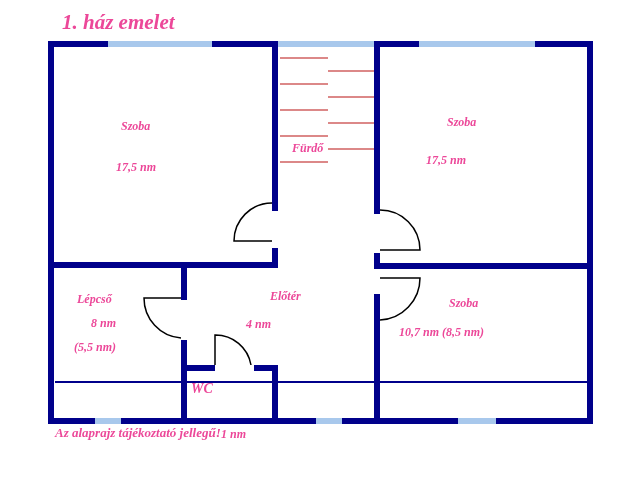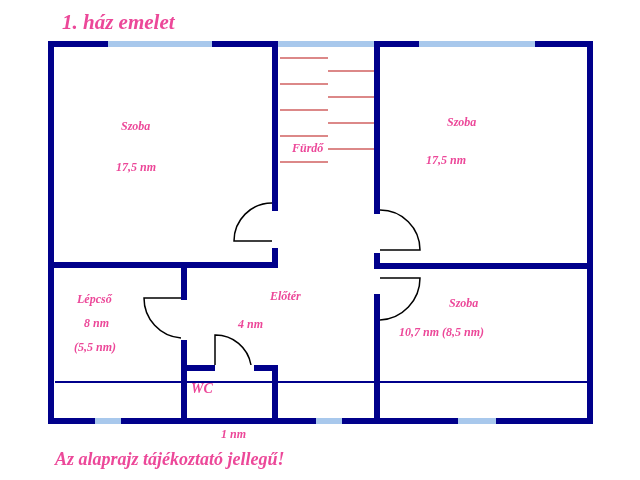--- a/index.html
+++ b/index.html
@@ -1,20 +1,20 @@
 <!DOCTYPE html>
 <html><head>
 <meta charset="utf-8">
 <style>
   html, body { margin:0; padding:0; background:#ffffff; }
   body { width:640px; height:480px; position:relative; overflow:hidden; font-family:"Liberation Serif", serif; }
   svg { position:absolute; left:0; top:0; }
   .lbl { position:absolute; font-family:"Liberation Serif", serif; font-style:italic; font-weight:bold; color:#ec4899; white-space:nowrap; line-height:1; }
   .title { left:62px; top:12px; font-size:21px; }
-  .note { left:55px; top:450px; font-size:18px; }
+  .note { left:55px; top:426px; font-size:13px; }
   .room { font-size:12px; text-align:center; }
 </style>
 </head>
 <body>
 
 <svg width="640" height="480" viewBox="0 0 640 480">
 
   <g stroke="#d06060" stroke-width="1.5">
     <line x1="280" y1="58" x2="328" y2="58"></line>
     <line x1="328" y1="71" x2="376" y2="71"></line>
@@ -87,25 +87,25 @@
 
 <div class="lbl room" style="left:121px; top:120px;">Szoba</div>
 <div class="lbl room" style="left:116px; top:161px;">17,5 nm</div>
 
 <div class="lbl room" style="left:292px; top:142px;">Fürdő</div>
 
 <div class="lbl room" style="left:447px; top:116px;">Szoba</div>
 <div class="lbl room" style="left:426px; top:154px;">17,5 nm</div>
 
 <div class="lbl room" style="left:77px; top:293px;">Lépcső</div>
-<div class="lbl room" style="left:84px; top:317px;">8 nm</div>
+<div class="lbl room" style="left:91px; top:317px;">8 nm</div>
 <div class="lbl room" style="left:74px; top:341px;text-align:center;">(5,5 nm)</div>
 
 <div class="lbl room" style="left:270px; top:290px;">Előtér</div>
-<div class="lbl room" style="left:238px; top:318px;">4 nm</div>
+<div class="lbl room" style="left:246px; top:318px;">4 nm</div>
 
 <div class="lbl room" style="left:449px; top:297px;">Szoba</div>
 <div class="lbl room" style="left:399px; top:326px;">10,7 nm (8,5 nm)</div>
 
 <div class="lbl room" style="left:191px; top:382px; font-size:14px;">WC</div>
 <div class="lbl room" style="left:221px; top:396px;margin-top:32px;">1 nm</div>
 
 <div class="lbl note">Az alaprajz tájékoztató jellegű!</div>
 
 </body></html>

